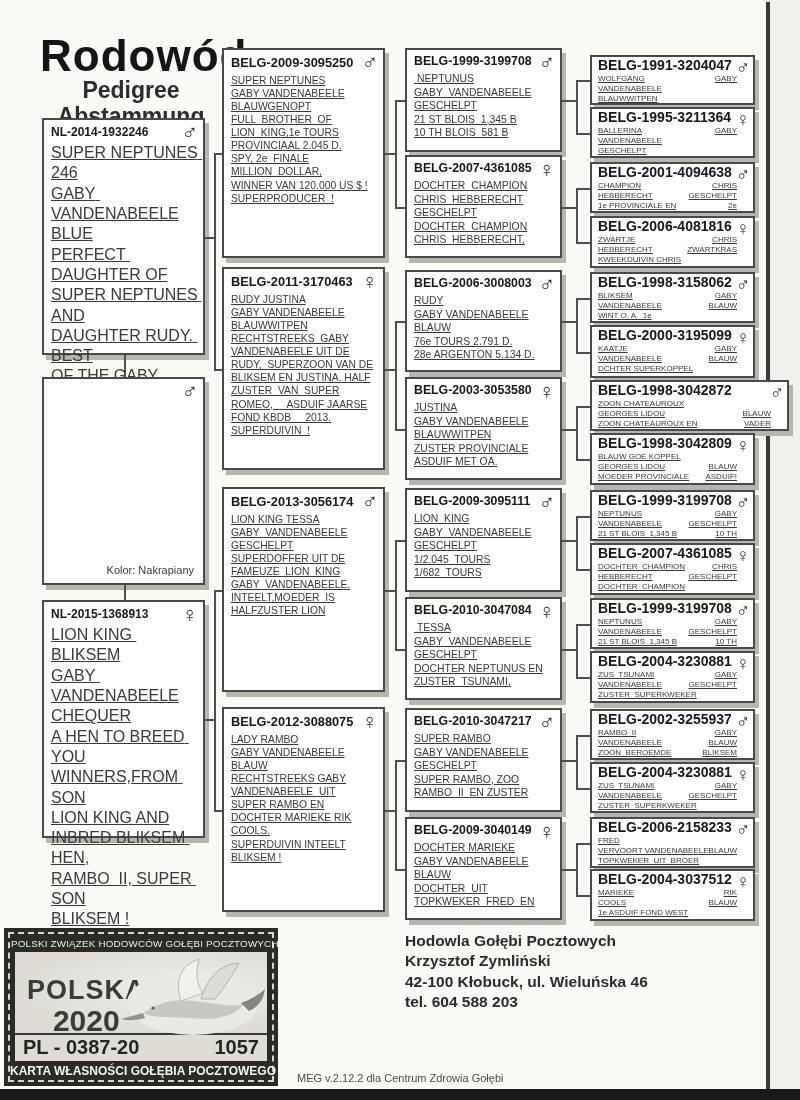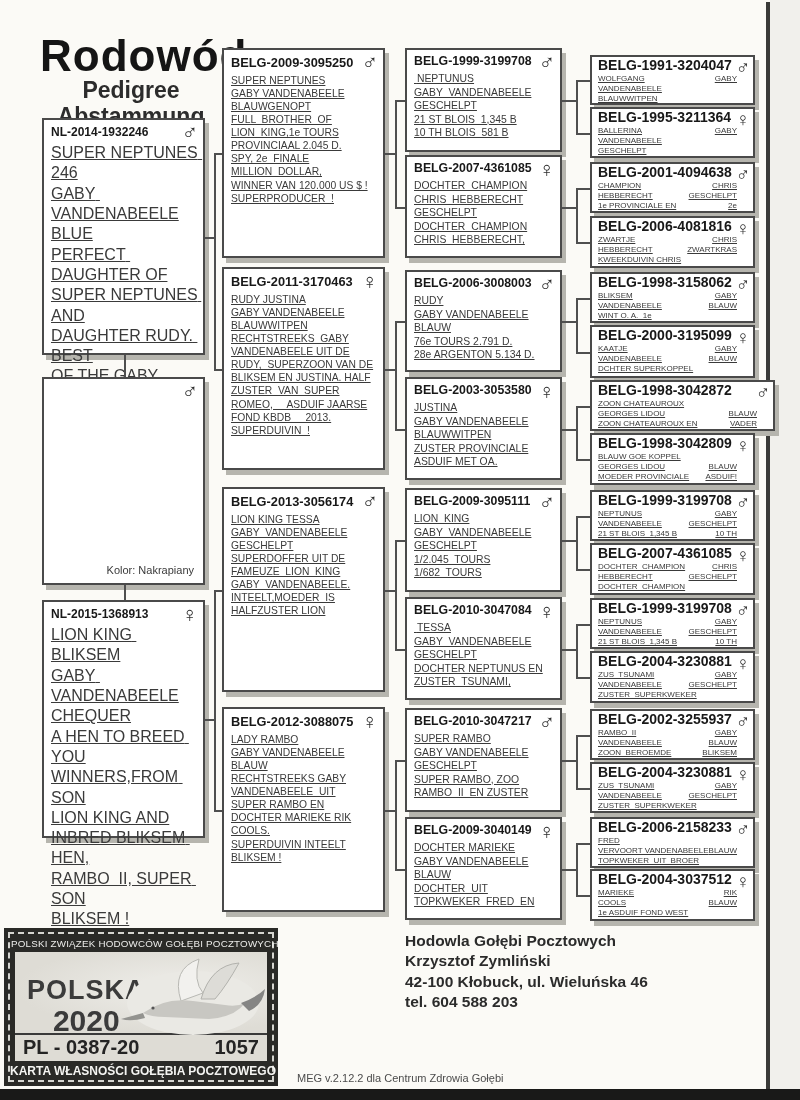--- a/index.html
+++ b/index.html
@@ -404,21 +404,21 @@
         <div class="ped-row">
           <span>VANDENABEELE</span>
           <span>BLAUW</span>
         </div>
         <div class="ped-row">
           <span>DCHTER SUPERKOPPEL</span>
           <span></span>
         </div>
       </div>
     </div>
-    <div class="ped-box g4" style="left: 590px; top: 380px; width: 185px; height: 51px;">
+    <div class="ped-box g4" style="left: 590px; top: 380px; width: 199px; height: 51px;">
       <div class="ped-ring">BELG-1998-3042872</div>
       <div class="ped-sex">♂</div>
       <div class="ped-body">
         <div class="ped-row">
           <span>ZOON CHATEAUROUX</span>
           <span></span>
         </div>
         <div class="ped-row">
           <span>GEORGES LIDOU</span>
           <span>BLAUW</span>

